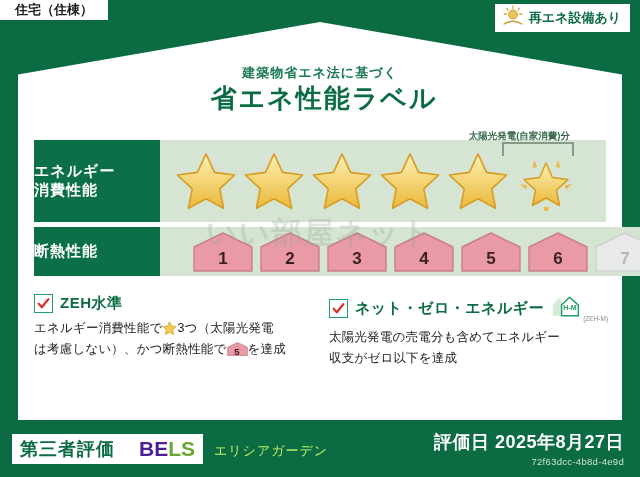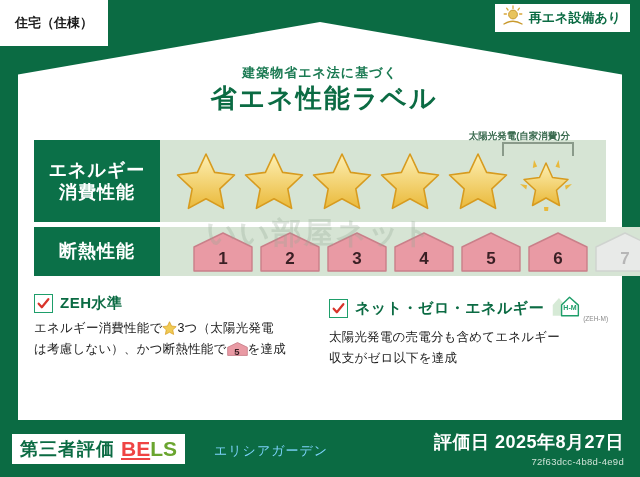--- a/index.html
+++ b/index.html
@@ -7,21 +7,21 @@
     width:640px;height:477px;
     background:#0b6b43;
     font-family:"Liberation Sans","DejaVu Sans",sans-serif;
     overflow:hidden;
     position:relative;
   }
   #label-root{position:absolute;left:0;top:0;width:640px;height:477px;}
 
   
   .tag-house{
-    position:absolute;left:0;top:0;width:108px;height:46px;
+    position:absolute;left:0;top:0;width:108px;height:20px;
     background:#ffffff;display:flex;align-items:center;justify-content:center;
     color:#1b1b1b;font-size:13px;font-weight:bold;letter-spacing:0px;
     z-index:6;
   }
   .tag-solar{
     position:absolute;right:10px;top:4px;height:28px;
     background:#ffffff;display:flex;align-items:center;gap:4px;
     padding:0 9px 0 6px;z-index:6;
   }
   .tag-solar .txt{color:#0b6b43;font-size:13px;font-weight:bold;}
@@ -55,22 +55,22 @@
     letter-spacing:2px;z-index:5;pointer-events:none;
   }
 
   
   .row{position:absolute;left:16px;width:572px;display:flex;align-items:stretch;}
   .row-energy{top:118px;height:82px;}
   .row-insul{top:205px;height:49px;}
 
   .row-key{
     background:#0b7048;color:#ffffff;font-weight:bold;
-    display:flex;flex-direction:column;align-items:center;justify-content:center;
-    line-height:1.25;flex:0 0 126px;font-size:18px;letter-spacing:1px;
+    display:flex;flex-direction:column;align-items:flex-start;justify-content:center;
+    line-height:1.25;flex:0 0 126px;font-size:15px;letter-spacing:1px;
   }
   .row-val{
     flex:1 1 auto;background:#d6e4d4;position:relative;
     display:flex;align-items:center;
   }
 
   
   .stars{display:flex;align-items:center;gap:4px;padding-left:14px;}
   .star{position:relative;width:64px;height:60px;}
   .star svg{display:block;width:64px;height:60px;}
@@ -115,28 +115,28 @@
     position:absolute;left:0;right:0;bottom:0px;text-align:center;
     font-size:9.5px;font-weight:bold;color:#3a1f24;line-height:1;
   }
   .zehm{display:inline-flex;align-items:flex-end;gap:2px;vertical-align:-6px;}
   .zehm-cap{font-size:6.5px;color:#8a8a8a;letter-spacing:0;}
 
   
   .footer{position:absolute;left:0;bottom:0;width:640px;height:57px;z-index:4;}
   .bels-box{
     position:absolute;left:12px;top:14px;height:30px;background:#ffffff;
-    display:flex;align-items:center;padding:0 8px;gap:6px;justify-content:space-between;
+    display:flex;align-items:center;padding:0 8px;gap:24px;justify-content:space-between;
   }
   .bels-jp{font-size:18px;font-weight:bold;color:#0b6b43;letter-spacing:1px;}
   .bels-en{font-size:21px;font-weight:bold;letter-spacing:0px;}
-  .bels-en .b1{color:#ef4444;text-decoration:underline;}
+  .bels-en .b1{color:#4c1d95;}
   .bels-en .b2{color:#6aa52f;}
   .bldg-name{
-    position:absolute;left:214px;top:22px;color:#7dd3fc;font-size:13px;
+    position:absolute;left:214px;top:22px;color:#bef264;font-size:13px;
     letter-spacing:1px;
   }
   .eval{
     position:absolute;right:16px;top:10px;text-align:right;color:#ffffff;
   }
   .eval-date{font-size:18px;font-weight:bold;letter-spacing:.5px;}
   .eval-id{font-size:9.5px;color:#cfe3d7;margin-top:2px;letter-spacing:.3px;}
 </style>
 </head>
 <body>

